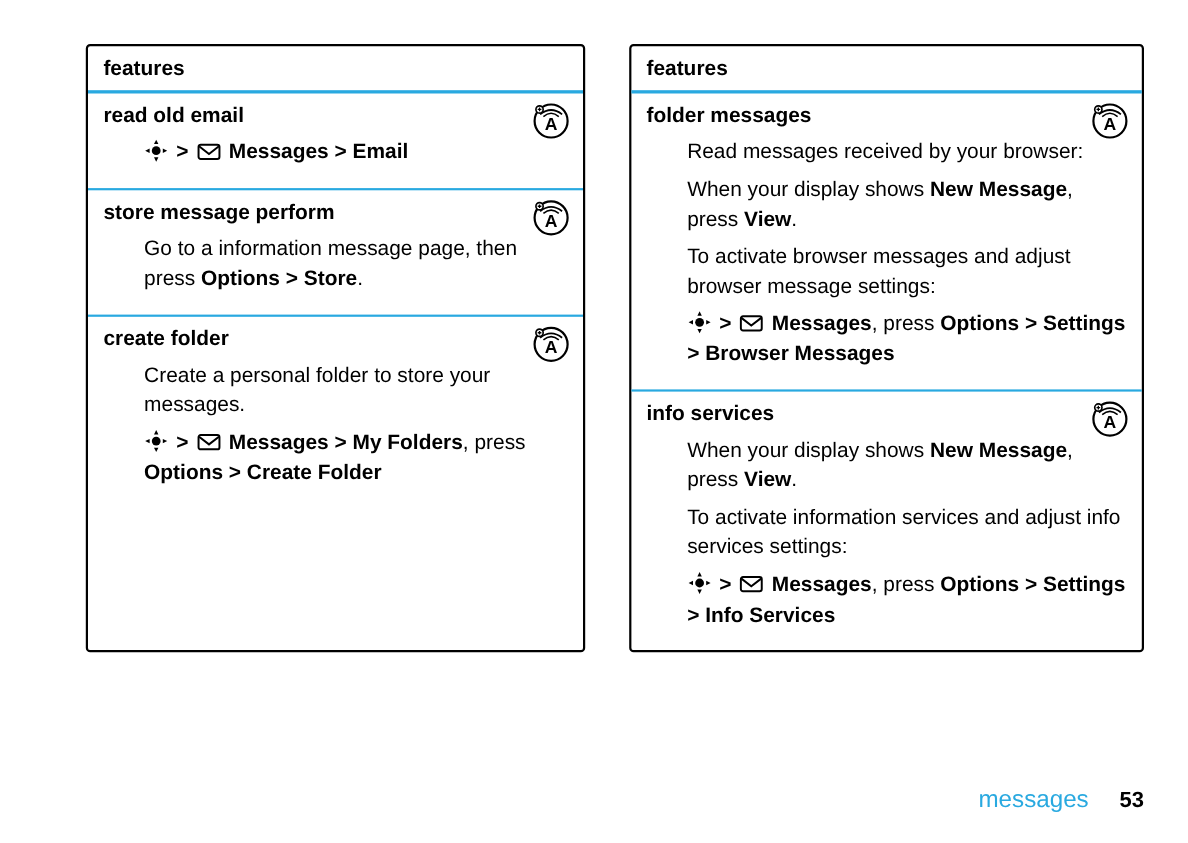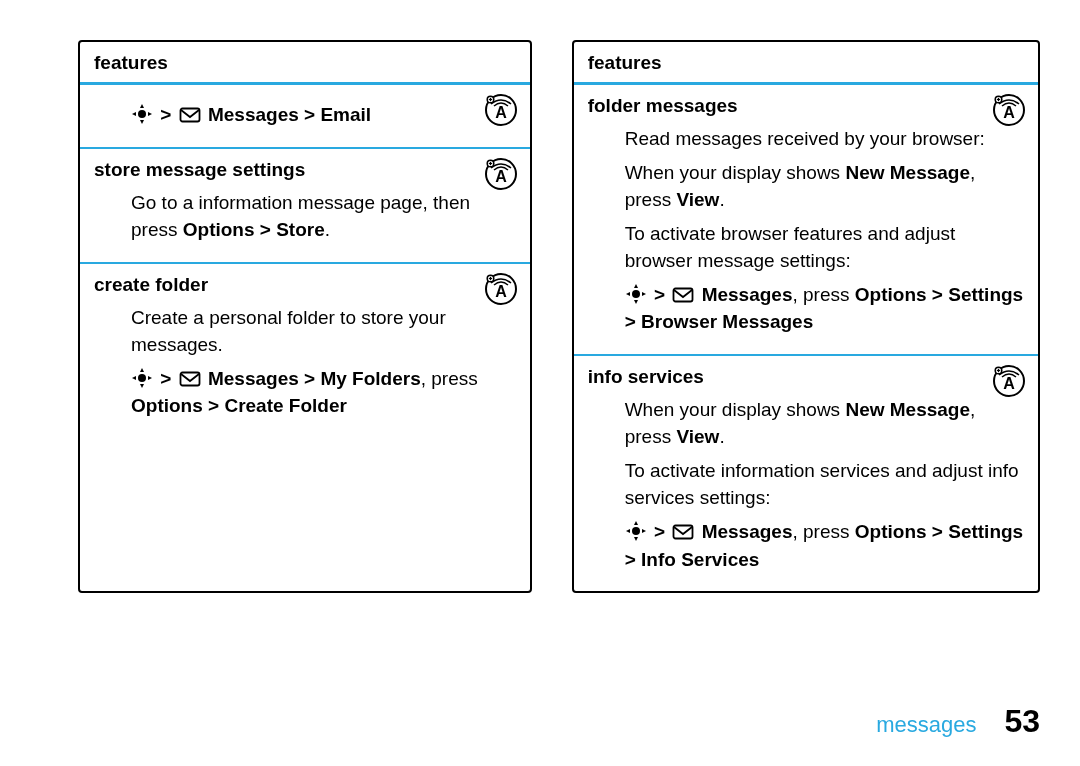--- a/index.html
+++ b/index.html
@@ -67,21 +67,21 @@
     right: 40px;
     bottom: 26px;
     font-size: 22px;
   }
   .footer .label {
     color: #29a9e0;
     margin-right: 28px;
   }
   .footer .pg {
     font-weight: bold;
-    font-size: 32px;
+    font-size: 20px;
     color: #000;
   }
   svg { display:block; }
 </style>
 </head>
 <body>
 
 <div class="page">
   <div class="columns">
 
@@ -93,20 +93,21 @@
           <svg width="34" height="34" viewBox="0 0 34 34">
               <circle cx="17" cy="17" r="15" fill="none" stroke="#000" stroke-width="2"></circle>
               <text x="17" y="25" text-anchor="middle" font-family="Arial" font-size="16" font-weight="bold">A</text>
               <path d="M7 11 Q17 3 27 11" fill="none" stroke="#000" stroke-width="1.6"></path>
               <path d="M10 13 Q17 7 24 13" fill="none" stroke="#000" stroke-width="1.4"></path>
               <circle cx="6.5" cy="6.5" r="3.3" fill="#fff" stroke="#000" stroke-width="1.5"></circle>
               <line x1="6.5" y1="4.8" x2="6.5" y2="8.2" stroke="#000" stroke-width="1.2"></line>
               <line x1="4.8" y1="6.5" x2="8.2" y2="6.5" stroke="#000" stroke-width="1.2"></line>
             </svg>
         </span>
+        <div class="sec-title">read old email</div>
         <div class="line">
           <span class="nav-icon">
               <svg width="22" height="22" viewBox="0 0 22 22">
                 <circle cx="11" cy="11" r="4" fill="#000"></circle>
                 <polygon points="11,1 13,5 9,5" fill="#000"></polygon>
                 <polygon points="11,21 13,17 9,17" fill="#000"></polygon>
                 <polygon points="1,11 5,9 5,13" fill="#000"></polygon>
                 <polygon points="21,11 17,9 17,13" fill="#000"></polygon>
               </svg>
             </span>
@@ -126,21 +127,21 @@
           <svg width="34" height="34" viewBox="0 0 34 34">
               <circle cx="17" cy="17" r="15" fill="none" stroke="#000" stroke-width="2"></circle>
               <text x="17" y="25" text-anchor="middle" font-family="Arial" font-size="16" font-weight="bold">A</text>
               <path d="M7 11 Q17 3 27 11" fill="none" stroke="#000" stroke-width="1.6"></path>
               <path d="M10 13 Q17 7 24 13" fill="none" stroke="#000" stroke-width="1.4"></path>
               <circle cx="6.5" cy="6.5" r="3.3" fill="#fff" stroke="#000" stroke-width="1.5"></circle>
               <line x1="6.5" y1="4.8" x2="6.5" y2="8.2" stroke="#000" stroke-width="1.2"></line>
               <line x1="4.8" y1="6.5" x2="8.2" y2="6.5" stroke="#000" stroke-width="1.2"></line>
             </svg>
         </span>
-        <div class="sec-title">store message settings</div>
+        <div class="sec-title">store message perform</div>
         <div class="line">
           <span>Go to a information message page, then press </span><span class="b">Options &gt; Store</span><span>.</span>
         </div>
       </div>
 
       <div class="section">
         <span class="network-icon">
           <svg width="34" height="34" viewBox="0 0 34 34">
               <circle cx="17" cy="17" r="15" fill="none" stroke="#000" stroke-width="2"></circle>
               <text x="17" y="25" text-anchor="middle" font-family="Arial" font-size="16" font-weight="bold">A</text>
@@ -188,21 +189,21 @@
               <circle cx="6.5" cy="6.5" r="3.3" fill="#fff" stroke="#000" stroke-width="1.5"></circle>
               <line x1="6.5" y1="4.8" x2="6.5" y2="8.2" stroke="#000" stroke-width="1.2"></line>
               <line x1="4.8" y1="6.5" x2="8.2" y2="6.5" stroke="#000" stroke-width="1.2"></line>
             </svg>
         </span>
         <div class="sec-title">folder messages</div>
         <div class="line">Read messages received by your browser:</div>
         <div class="line">
           <span>When your display shows </span><span class="b">New Message</span><span>, press </span><span class="b">View</span><span>.</span>
         </div>
-        <div class="line">To activate browser features and adjust browser message settings:</div>
+        <div class="line">To activate browser messages and adjust browser message settings:</div>
         <div class="line">
           <span class="nav-icon">
               <svg width="22" height="22" viewBox="0 0 22 22">
                 <circle cx="11" cy="11" r="4" fill="#000"></circle>
                 <polygon points="11,1 13,5 9,5" fill="#000"></polygon>
                 <polygon points="11,21 13,17 9,17" fill="#000"></polygon>
                 <polygon points="1,11 5,9 5,13" fill="#000"></polygon>
                 <polygon points="21,11 17,9 17,13" fill="#000"></polygon>
               </svg>
             </span>

